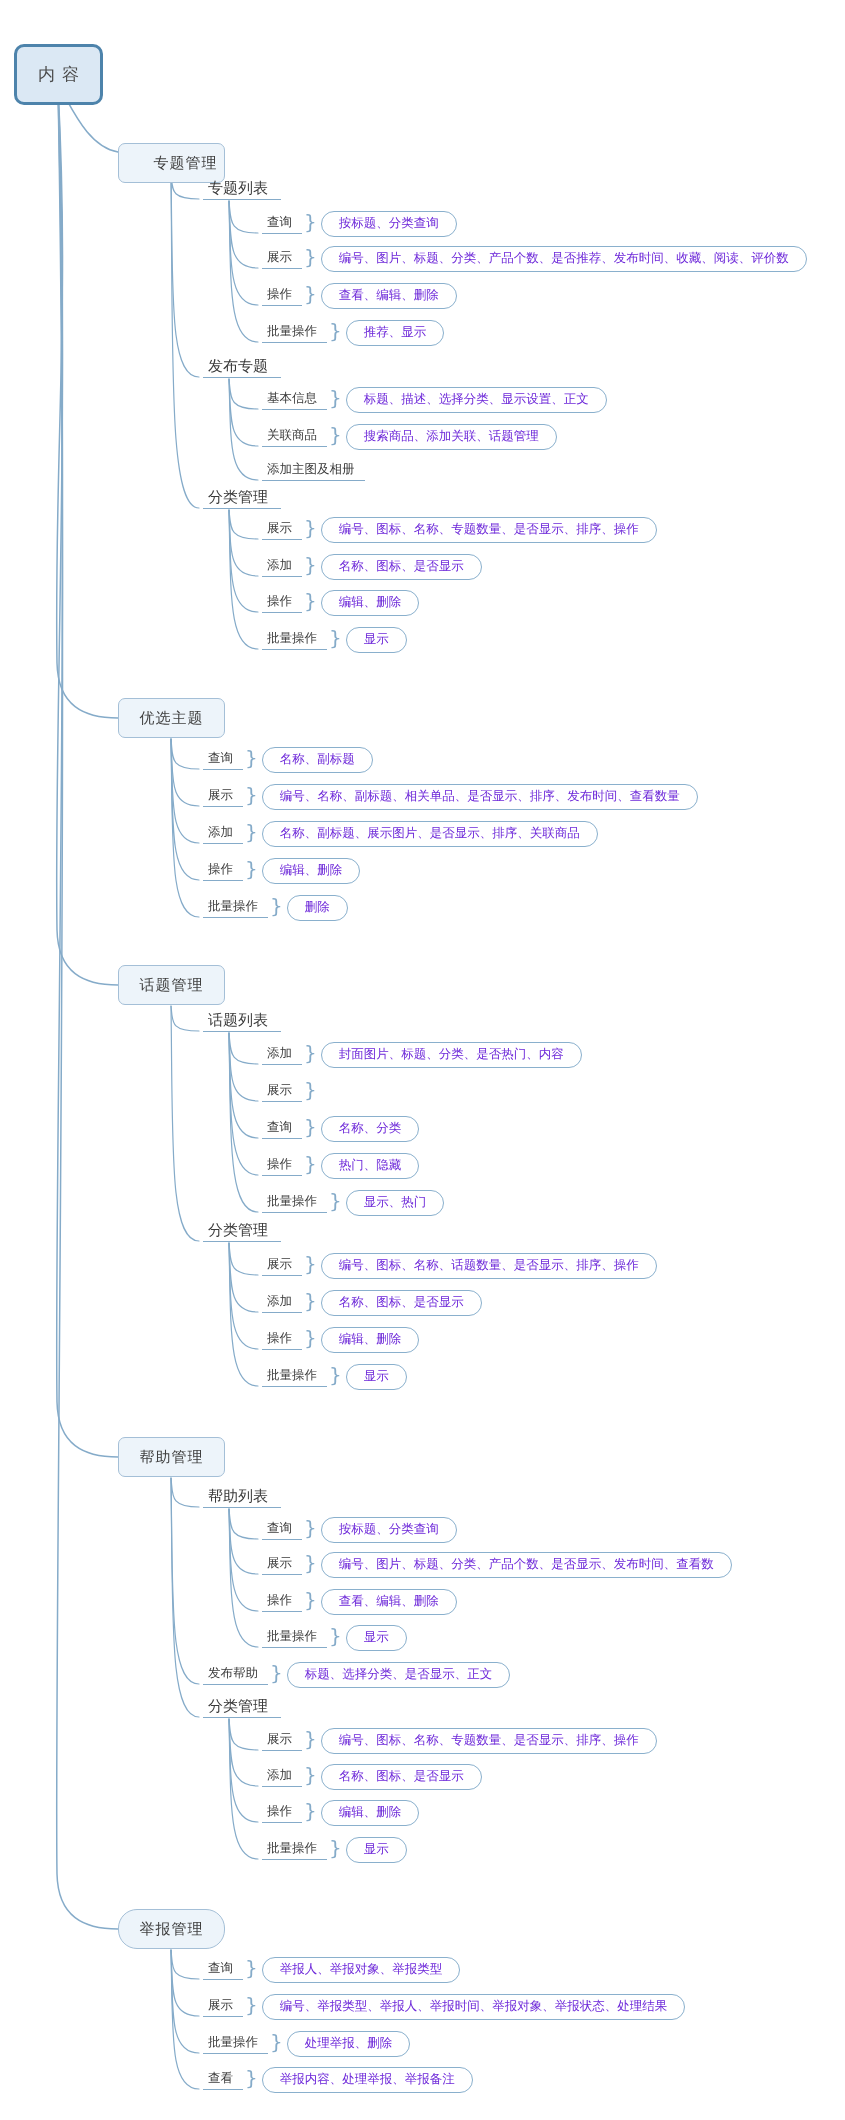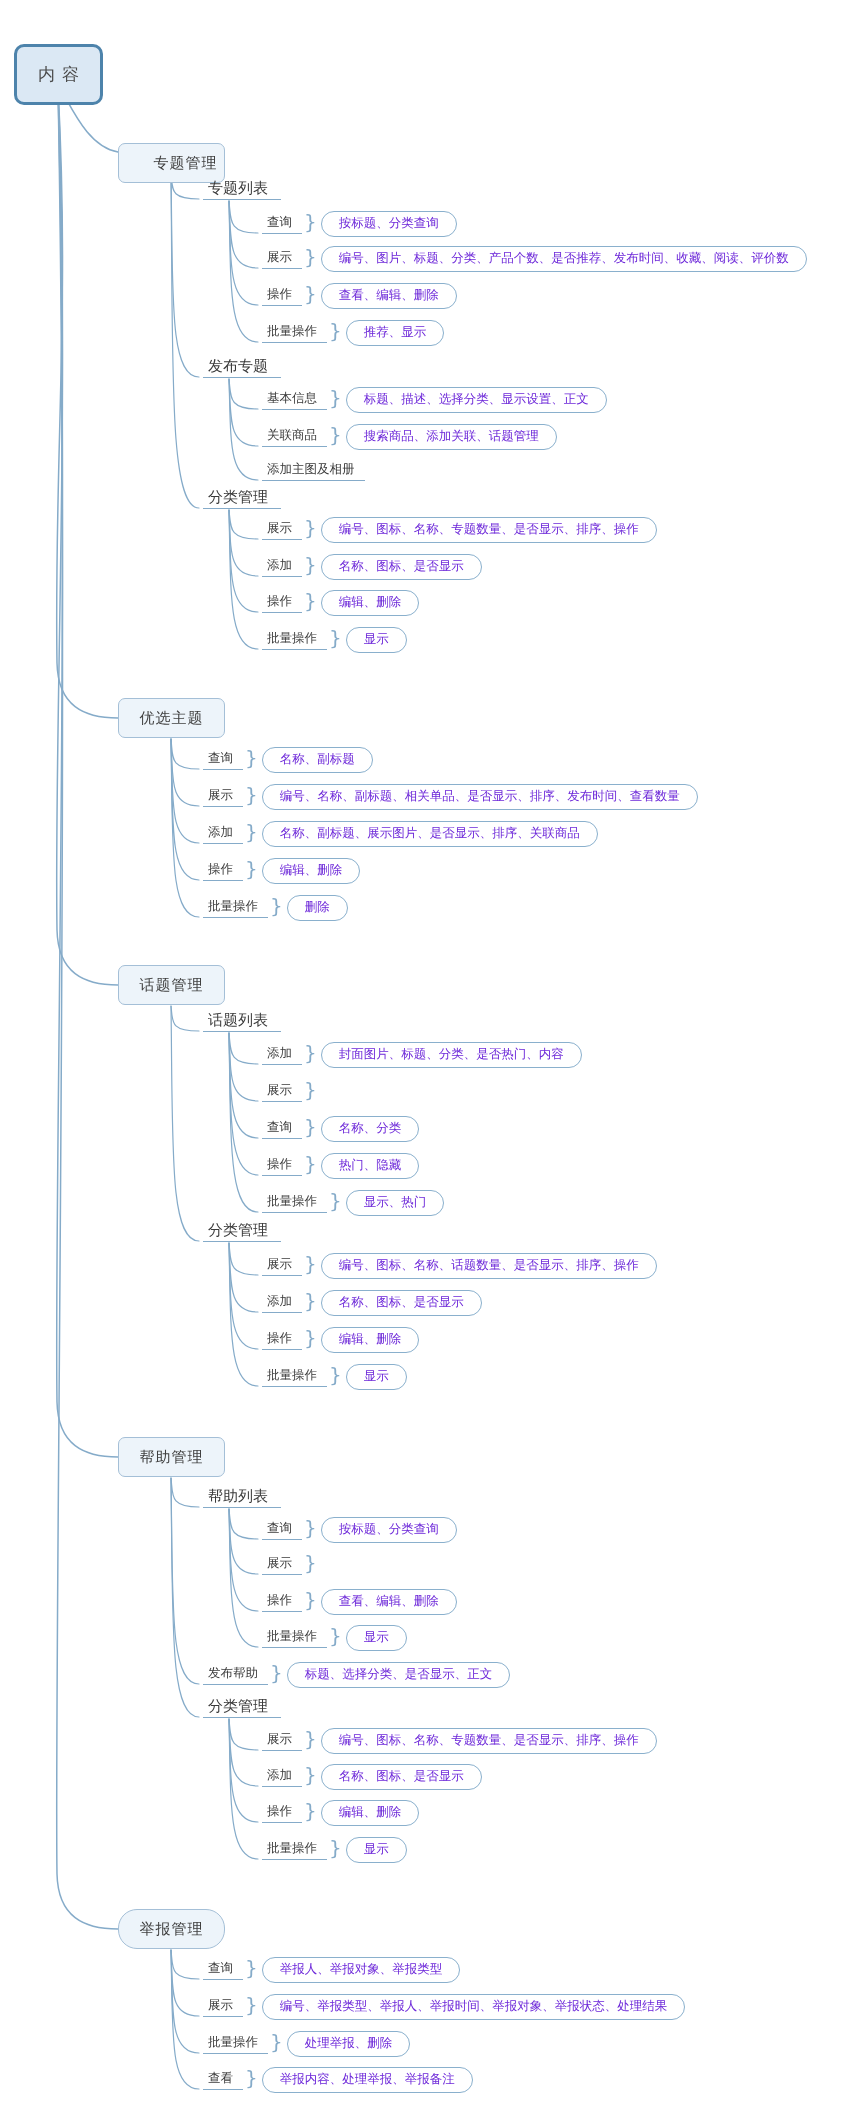--- a/index.html
+++ b/index.html
@@ -241,20 +241,21 @@
       <span class="lbl grp">帮助列表</span>
     </div>
     <div class="row" style="left: 262px; top: 1516px;">
       <span class="lbl">查询</span>
       <span class="brace">}</span>
       <span class="pill">按标题、分类查询</span>
     </div>
     <div class="row" style="left: 262px; top: 1551px;">
       <span class="lbl">展示</span>
       <span class="brace">}</span>
+      <span class="pill">编号、图片、标题、分类、产品个数、是否显示、发布时间、查看数</span>
     </div>
     <div class="row" style="left: 262px; top: 1588px;">
       <span class="lbl">操作</span>
       <span class="brace">}</span>
       <span class="pill">查看、编辑、删除</span>
     </div>
     <div class="row" style="left: 262px; top: 1624px;">
       <span class="lbl">批量操作</span>
       <span class="brace">}</span>
       <span class="pill">显示</span>

